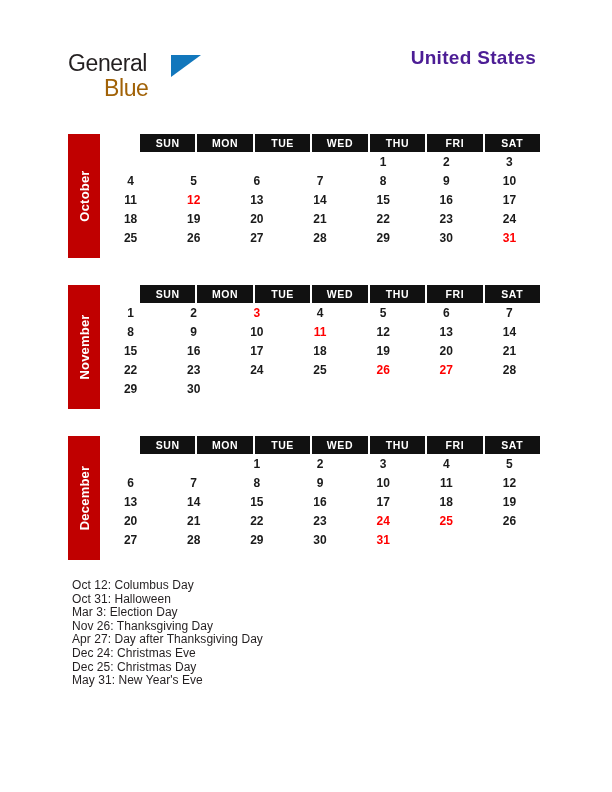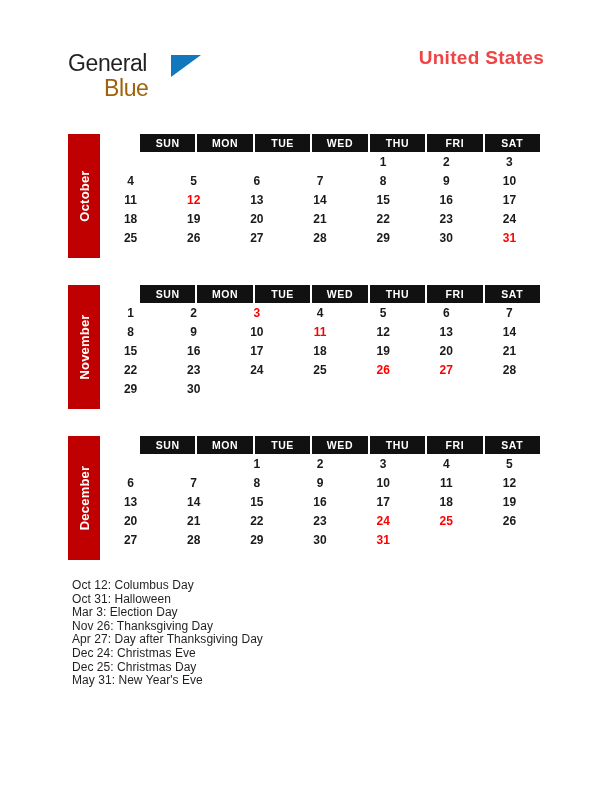--- a/index.html
+++ b/index.html
@@ -13,21 +13,21 @@
     position: relative;
     font-family: "Liberation Sans", sans-serif;
     -webkit-font-smoothing: antialiased;
   }
 
   
   .page-header {
     position: absolute;
     top: 44px;
     left: 68px;
-    right: 68px;
+    right: 76px;
     height: 70px;
   }
   .logo {
     position: absolute;
     left: 0;
     top: 6px;
     width: 200px;
     height: 58px;
   }
   .logo-general {
@@ -68,21 +68,21 @@
     font-size: 37px;
     font-weight: bold;
     color: #c00d0d;
     letter-spacing: 0.5px;
     line-height: 42px;
     white-space: nowrap;
   }
   .title-sub {
     font-size: 19px;
     font-weight: bold;
-    color: #ef4444;
+    color: #4c1d95;
     letter-spacing: 0.3px;
     line-height: 24px;
     margin-top: 2px;
     white-space: nowrap;
   }
 
   
   .month-block {
     position: absolute;
     left: 68px;

